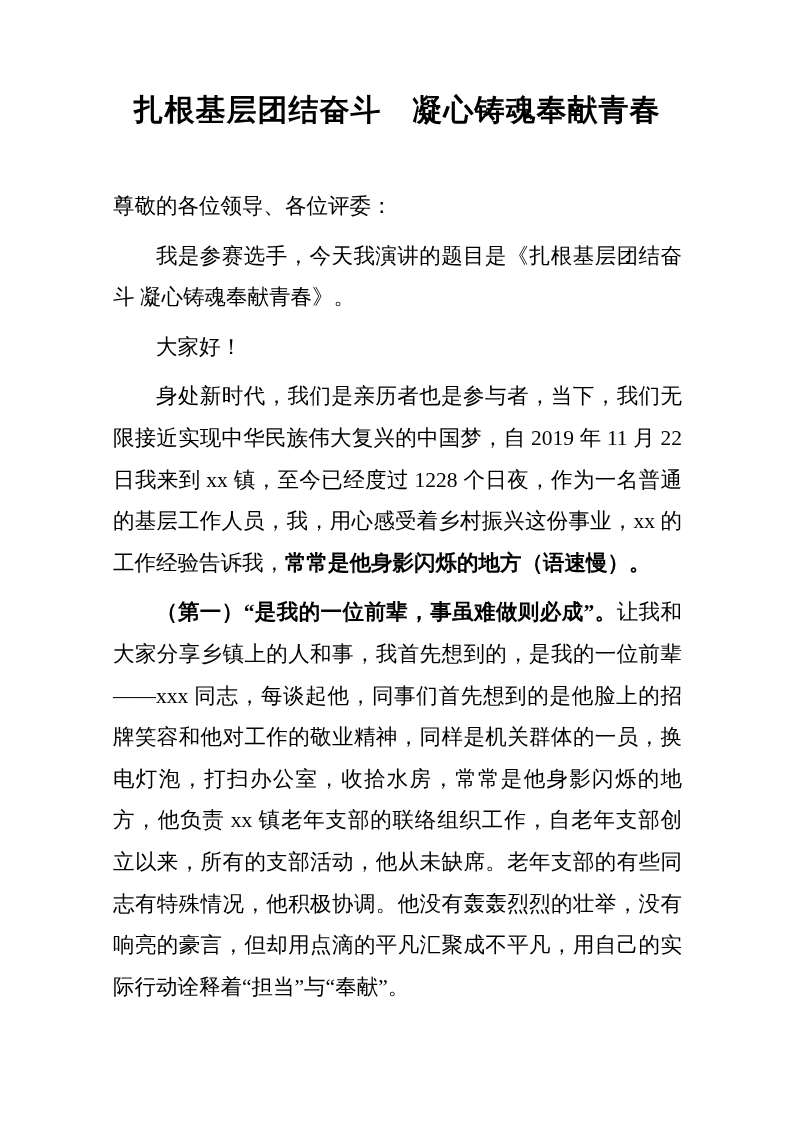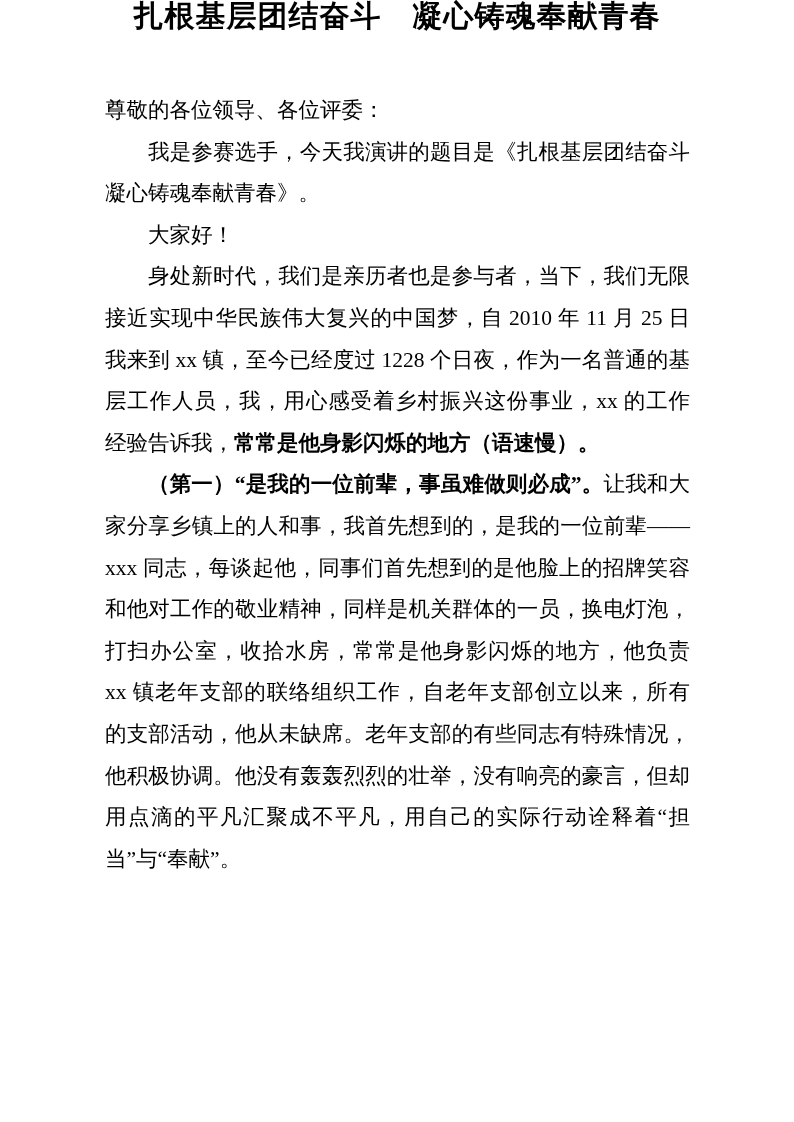--- a/index.html
+++ b/index.html
@@ -10,52 +10,53 @@
   .page {
     position: relative;
     width: 794px;
     height: 1122px;
     background: #ffffff;
     overflow: hidden;
     color: #000000;
   }
   .doc-title {
     margin: 0;
+    padding-top: 96px;
     text-align: center;
-    font-family: Liberation Sans, sans-serif;
+    font-family: Liberation Mono, monospace;
     font-size: 30px;
     line-height: 32px;
     font-weight: 700;
     letter-spacing: 1px;
     color: #000000;
   }
   .doc-body {
     margin-top: 58px;
     padding: 0 104px 0 105px;
     font-family: "Liberation Serif", "DejaVu Serif", serif;
     font-size: 21.5px;
     line-height: 41.6px;
     text-align: justify;
     color: #000000;
   }
   .doc-body p {
-    margin: 0;
+    margin: 8px;
   }
   .doc-body p.indent {
     text-indent: 2em;
   }
   .run-bold {
     font-weight: 700;
   }
 </style>
 </head>
 <body>
 
 <div class="page">
   <h1 class="doc-title">扎根基层团结奋斗　凝心铸魂奉献青春</h1>
   <div class="doc-body" id="doc-body">
       <p><span>尊敬的各位领导、各位评委：</span></p>
       <p class="indent"><span>我是参赛选手，今天我演讲的题目是《扎根基层团结奋斗 凝心铸魂奉献青春》。</span></p>
       <p class="indent"><span>大家好！</span></p>
-      <p class="indent"><span>身处新时代，我们是亲历者也是参与者，当下，我们无限接近实现中华民族伟大复兴的中国梦，自 2010 年 11 月 25 日我来到 xx 镇，至今已经度过 1228 个日夜，作为一名普通的基层工作人员，我，用心感受着乡村振兴这份事业，xx 的工作经验告诉我，</span><span class="run-bold">常常是他身影闪烁的地方（语速慢）。</span></p>
+      <p class="indent"><span>身处新时代，我们是亲历者也是参与者，当下，我们无限接近实现中华民族伟大复兴的中国梦，自 2019 年 11 月 22 日我来到 xx 镇，至今已经度过 1228 个日夜，作为一名普通的基层工作人员，我，用心感受着乡村振兴这份事业，xx 的工作经验告诉我，</span><span class="run-bold">常常是他身影闪烁的地方（语速慢）。</span></p>
       <p class="indent"><span class="run-bold">（第一）“是我的一位前辈，事虽难做则必成”。</span><span>让我和大家分享乡镇上的人和事，我首先想到的，是我的一位前辈——xxx 同志，每谈起他，同事们首先想到的是他脸上的招牌笑容和他对工作的敬业精神，同样是机关群体的一员，换电灯泡，打扫办公室，收拾水房，常常是他身影闪烁的地方，他负责 xx 镇老年支部的联络组织工作，自老年支部创立以来，所有的支部活动，他从未缺席。老年支部的有些同志有特殊情况，他积极协调。他没有轰轰烈烈的壮举，没有响亮的豪言，但却用点滴的平凡汇聚成不平凡，用自己的实际行动诠释着“担当”与“奉献”。</span></p>
     </div>
 </div>
 
 </body></html>

